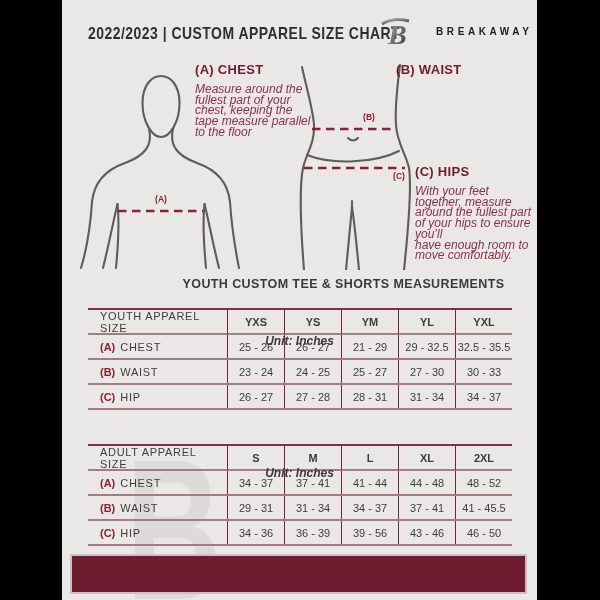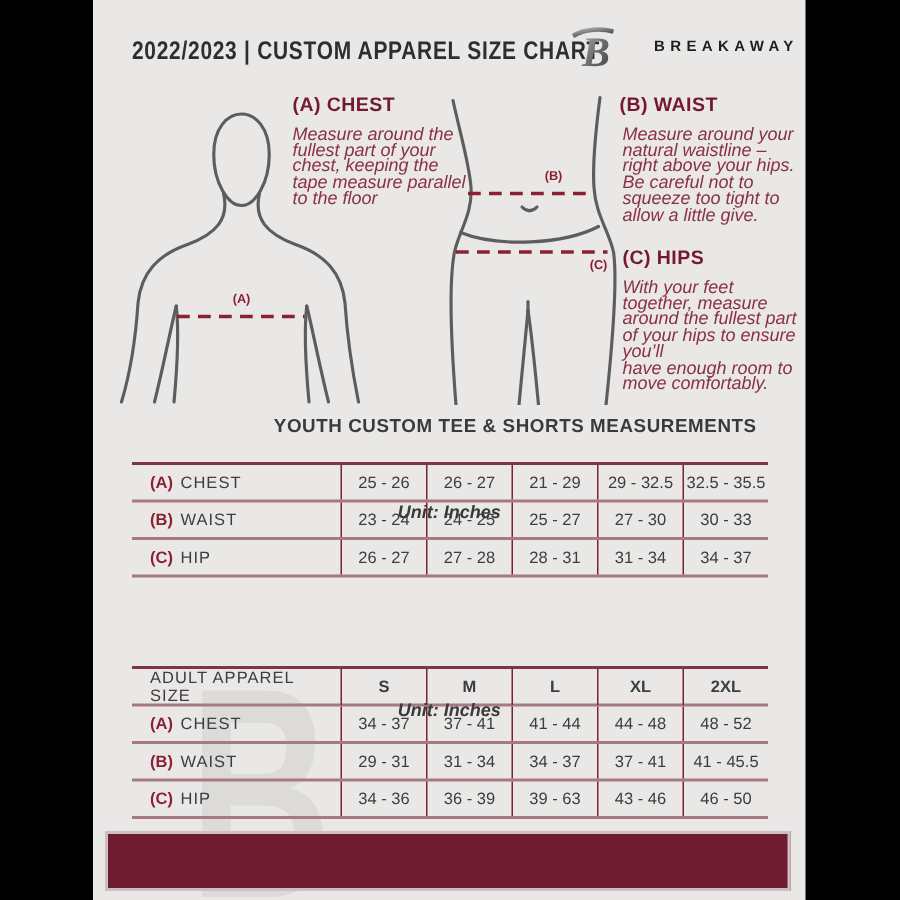--- a/index.html
+++ b/index.html
@@ -107,41 +107,43 @@
       <span class="fig-label" style="left:94px;top:116px;">(C)</span>
     </div>
 
     <div class="sec-head" style="left:133px;top:62px;">(A) CHEST</div>
     <div class="sec-body" style="left:133px;top:84px;width:120px;">Measure around the
 fullest part of your
 chest, keeping the
 tape measure parallel
 to the floor</div>
 
-    <div class="sec-head" style="left:351px;top:62px;">(B) WAIST</div>
-    <div class="sec-body" style="left:353px;top:84px;width:126px;">Measure around your
-natural waistline –
-right above your hips.
-Be careful not to
-squeeze too tight to
-allow a little give.</div>
+    <div class="sec-head" style="left:334px;top:62px;">(B) WAIST</div>
 
     <div class="sec-head" style="left:353px;top:164px;">(C) HIPS</div>
     <div class="sec-body" style="left:353px;top:186px;width:130px;">With your feet
 together, measure
 around the fullest part
 of your hips to ensure
 you’ll
 have enough room to
 move comfortably.</div>
 
     <div class="tbl-title" style="top:277px;">YOUTH CUSTOM TEE &amp; SHORTS MEASUREMENTS</div>
     <div class="tbl-unit" style="top:291px;">Unit: Inches</div>
 
     <div class="size-table" style="top:308px;">
+      <div class="trow thead">
+        <div class="cell label-cell">YOUTH APPAREL SIZE</div>
+        <div class="cell">YXS</div>
+        <div class="cell">YS</div>
+        <div class="cell">YM</div>
+        <div class="cell">YL</div>
+        <div class="cell">YXL</div>
+      </div>
       <div class="trow">
         <div class="cell label-cell">
           <span class="row-key">(A)</span>
           <span>CHEST</span>
         </div>
         <div class="cell">25 - 26</div>
         <div class="cell">26 - 27</div>
         <div class="cell">21 - 29</div>
         <div class="cell">29 - 32.5</div>
         <div class="cell">32.5 - 35.5</div>
@@ -203,21 +205,21 @@
         <div class="cell">37 - 41</div>
         <div class="cell">41 - 45.5</div>
       </div>
       <div class="trow">
         <div class="cell label-cell">
           <span class="row-key">(C)</span>
           <span>HIP</span>
         </div>
         <div class="cell">34 - 36</div>
         <div class="cell">36 - 39</div>
-        <div class="cell">39 - 63</div>
+        <div class="cell">39 - 56</div>
         <div class="cell">43 - 46</div>
         <div class="cell">46 - 50</div>
       </div>
     </div>
 
     <div class="bottom-bar"></div>
   </div>
 </div>
 
 </body></html>

